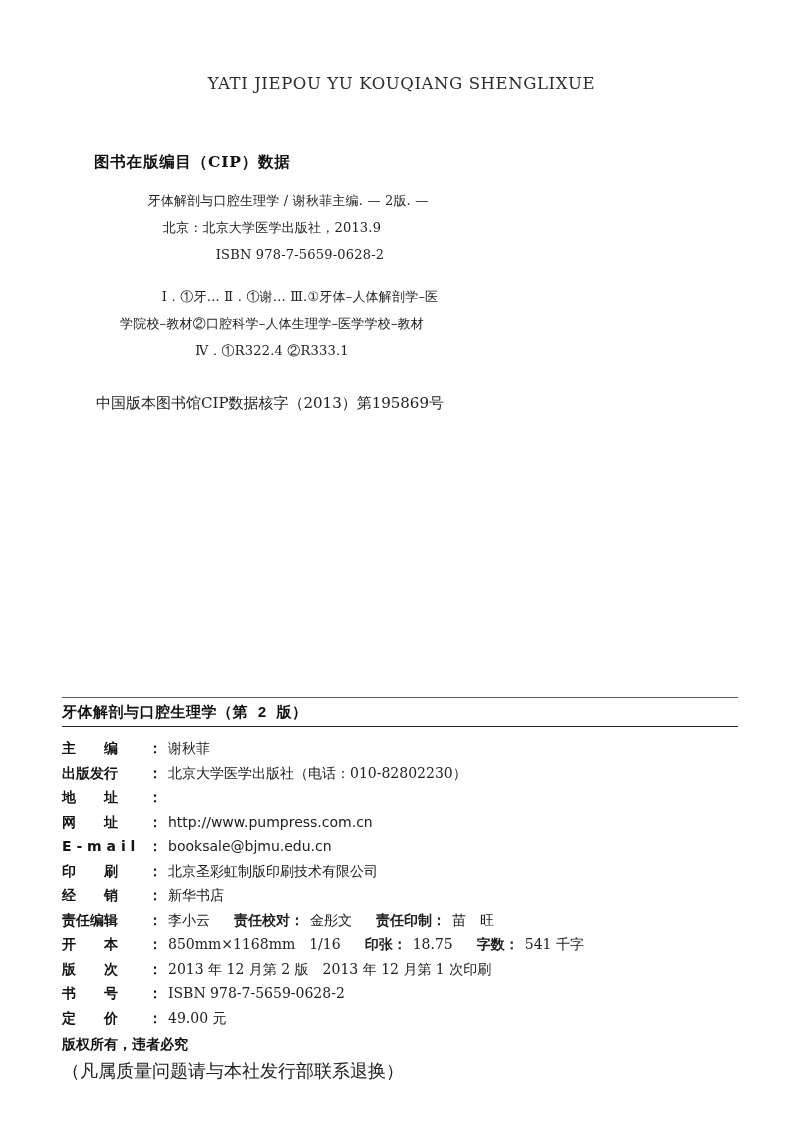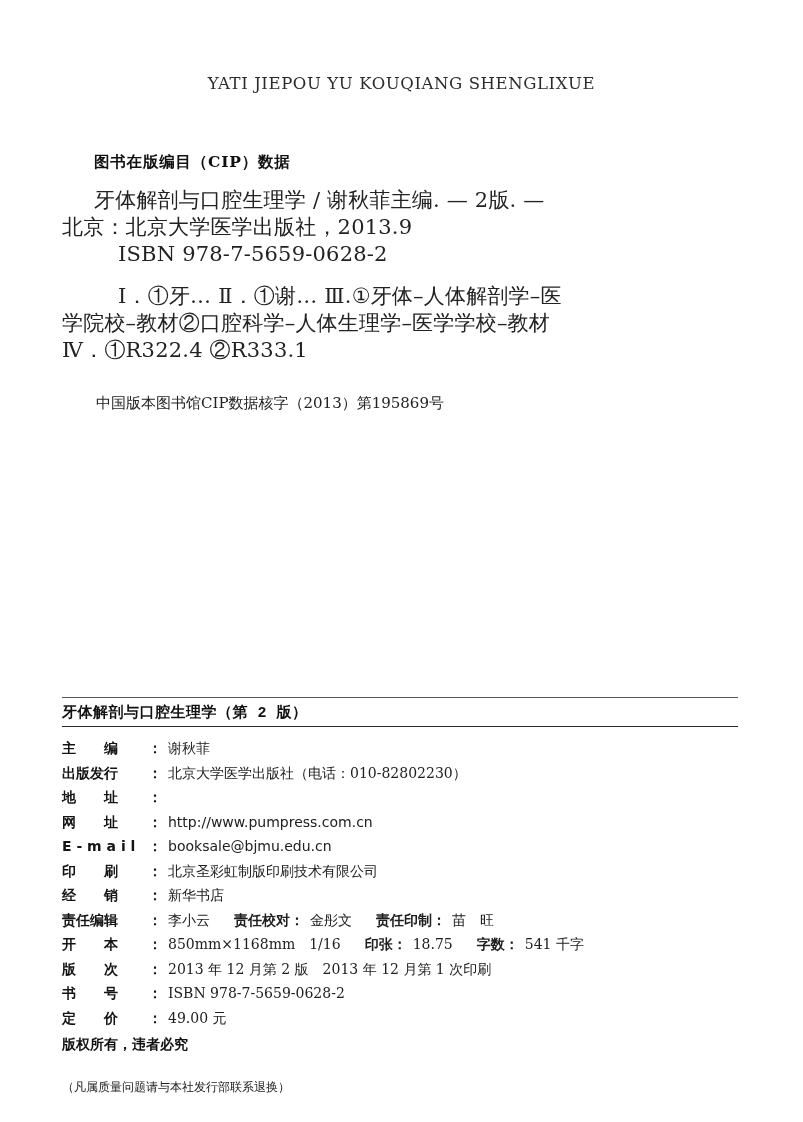--- a/index.html
+++ b/index.html
@@ -48,25 +48,26 @@
     color: #222222;
   }
   .cip-heading {
     font-size: 15.5px;
     font-weight: bold;
     letter-spacing: 0.8px;
     margin: 0 0 14px 32px;
     color: #111111;
   }
   .cip-line {
-    font-size: 21px;
+    font-size: 13px;
     line-height: 27px;
     margin: 0;
     white-space: nowrap;
     letter-spacing: 0.2px;
+    text-align: center;
   }
   .cip-line.indent-1 { text-indent: 32px; }
   .cip-line.indent-2 { text-indent: 56px; }
   .cip-gap { height: 15px; }
   .cip-center {
     font-size: 15px;
     line-height: 27px;
     margin: 26px 0 0 0;
     white-space: nowrap;
     text-indent: 34px;
@@ -145,26 +146,25 @@
     font-family: "DejaVu Sans", "Liberation Sans", sans-serif;
     font-size: 14px;
     font-weight: bold;
     line-height: 24.5px;
     color: #111111;
     white-space: nowrap;
     padding-top: 2px;
   }
   .notice-sub {
     font-family: Liberation Serif, serif;
-    font-size: 12px;
+    font-size: 18px;
     line-height: 24.5px;
     color: #202020;
     white-space: nowrap;
     padding-top: 2px;
-    margin-top: 16px;
   }
 </style>
 </head>
 <body>
 
 <div class="page">
 
   <div class="running-head">YATI JIEPOU YU KOUQIANG SHENGLIXUE</div>
 
   <div class="cip-block">

